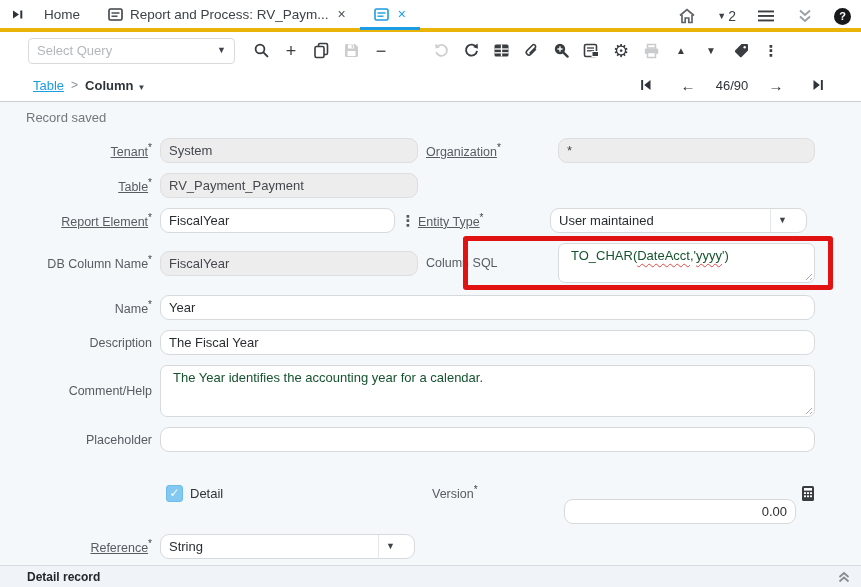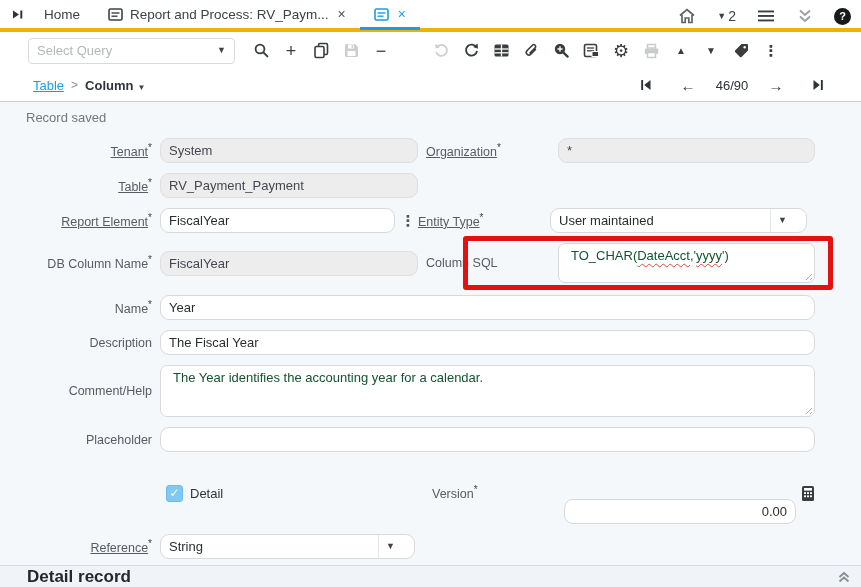--- a/index.html
+++ b/index.html
@@ -67,21 +67,21 @@
   .checkbox.checked { background:#82c8f0; border-color:#6dbdec; color:#fff; font-size:12px; }
   .cb-label { font-size:13px; color:#2e3339; margin-left:7px; }
   .calc-btn { margin-left:5px; cursor:pointer; display:flex; align-items:center; }
   .dots-btn { width:18px; height:24px; margin-left:4px; display:flex; align-items:center; justify-content:center; font-size:15px; color:#55595d; font-weight:bold; cursor:pointer; }
   .rgroup { position:relative; display:flex; align-items:center; }
   .annotation { position:absolute; top:-7px; bottom:-7px; left:37px; right:-18px; border:5px solid #e11212; border-radius:3px; pointer-events:none; }
   .mlauto { margin-left:auto; }
 
   
   .footer { position:relative; display:flex; align-items:center; height:23px; background:#f0f4f8; border-top:1px solid #d8dde2; padding-left:27px; }
-  .footer .ftitle { font-size:17px; font-weight:bold; color:#24282c; }
+  .footer .ftitle { font-size:12px; font-weight:bold; color:#24282c; }
   .footer .fchevrons { position:absolute; right:10px; cursor:pointer; display:flex; }
 </style>
 </head>
 <body>
 
 <div id="app">
 
   <div class="tabbar">
     <div class="pin-btn">
       <svg width="13" height="13" viewBox="0 0 13 13">

